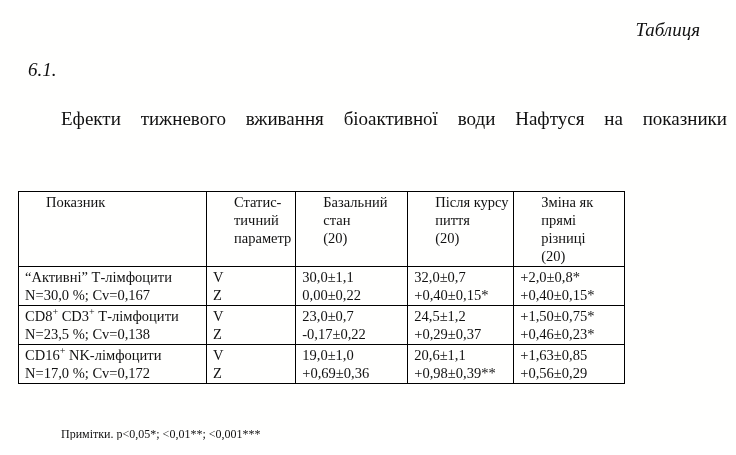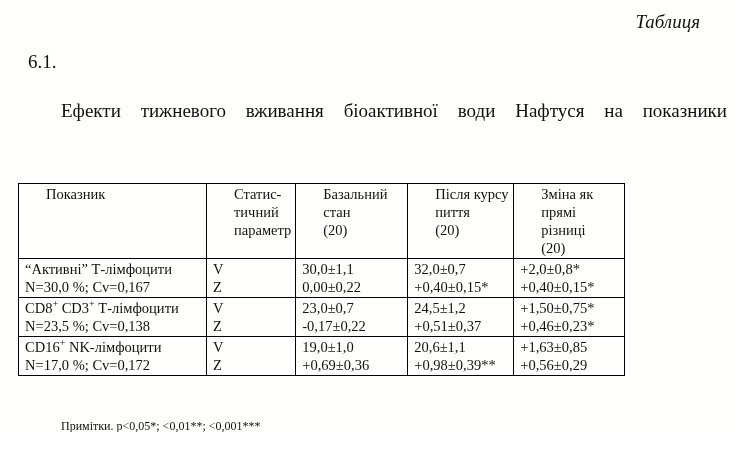--- a/index.html
+++ b/index.html
@@ -4,32 +4,34 @@
 <style>
   html, body { margin: 0; padding: 0; background: #ffffff; }
   .page {
     position: relative;
     width: 736px;
     height: 432px;
     background: #fffffe;
     font-family: "Liberation Serif", serif;
     color: #111111;
     overflow: hidden;
+    margin-top: 8px;
   }
   .tbl-label {
     position: absolute;
     top: 11px;
     right: 36px;
     font-style: italic;
     font-size: 19px;
   }
   .tbl-num {
     position: absolute;
     top: 51px;
     left: 28px;
+    font-style: italic;
     font-size: 19px;
   }
   .title {
     position: absolute;
     top: 92px;
     left: 28px;
     width: 699px;
     font-size: 19px;
     line-height: 37px;
   }
@@ -124,21 +126,21 @@
       <tr class="drow">
         <td>
           <div><span>CD8</span><sup class="sp">+</sup><span> CD3</span><sup class="sp">+</sup><span> Т-лімфоцити</span></div>
           <div>N=23,5 %; Cv=0,138</div>
         </td>
         <td class="ml">V
 Z</td>
         <td class="ml">23,0±0,7
 -0,17±0,22</td>
         <td class="ml">24,5±1,2
-+0,51±0,37</td>
++0,29±0,37</td>
         <td class="ml">+1,50±0,75*
 +0,46±0,23*</td>
       </tr>
 
       <tr class="drow">
         <td>
           <div><span>CD16</span><sup class="sp">+</sup><span> NK-лімфоцити</span><sup class="sp"></sup><span></span></div>
           <div>N=17,0 %; Cv=0,172</div>
         </td>
         <td class="ml">V

